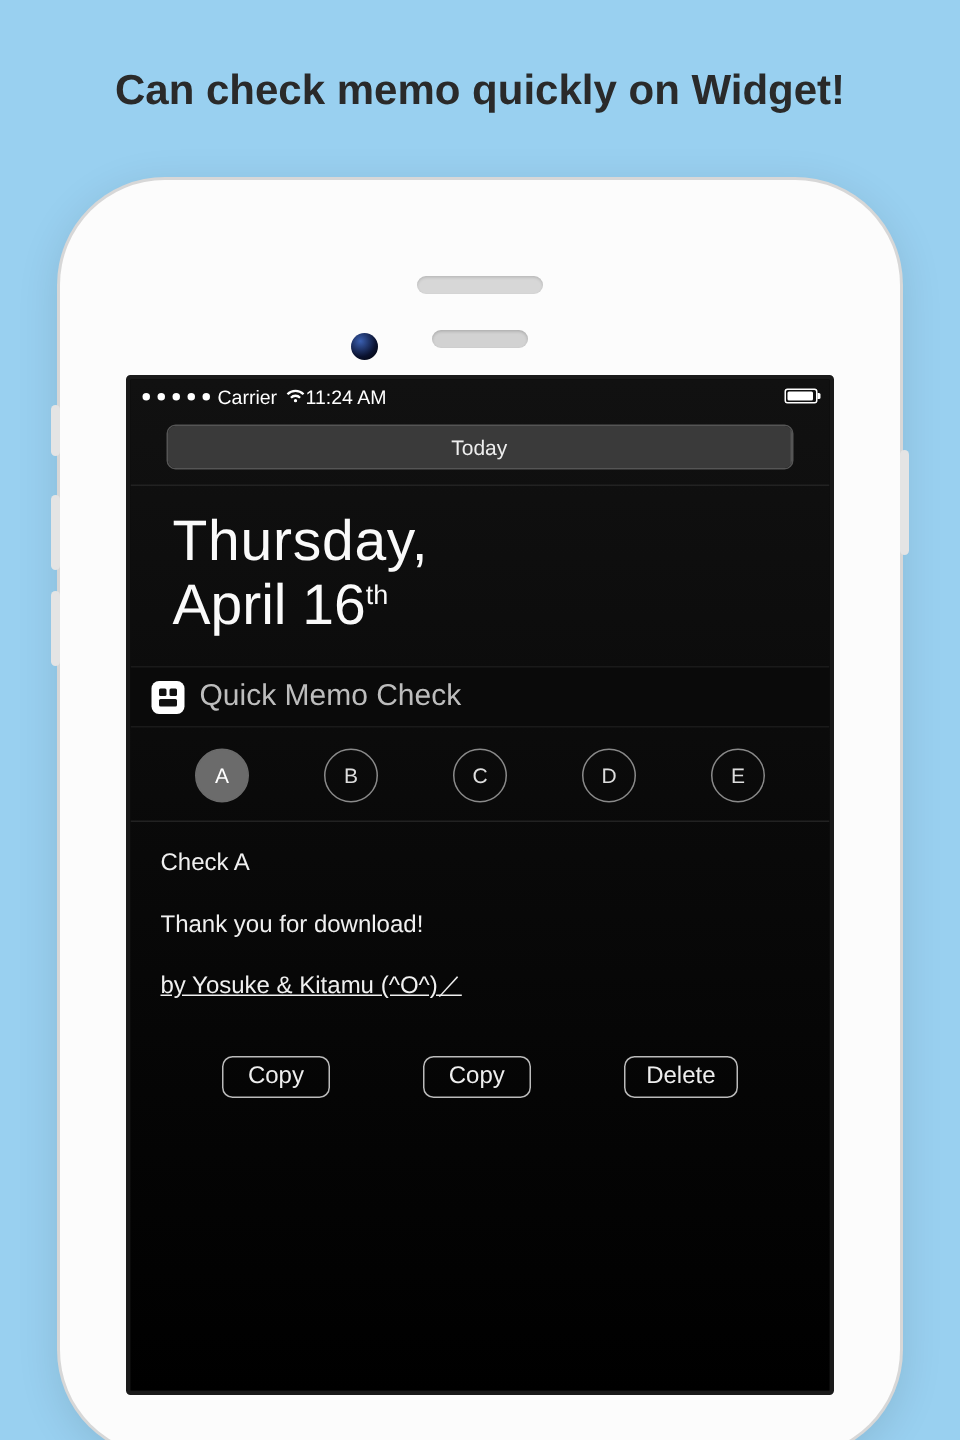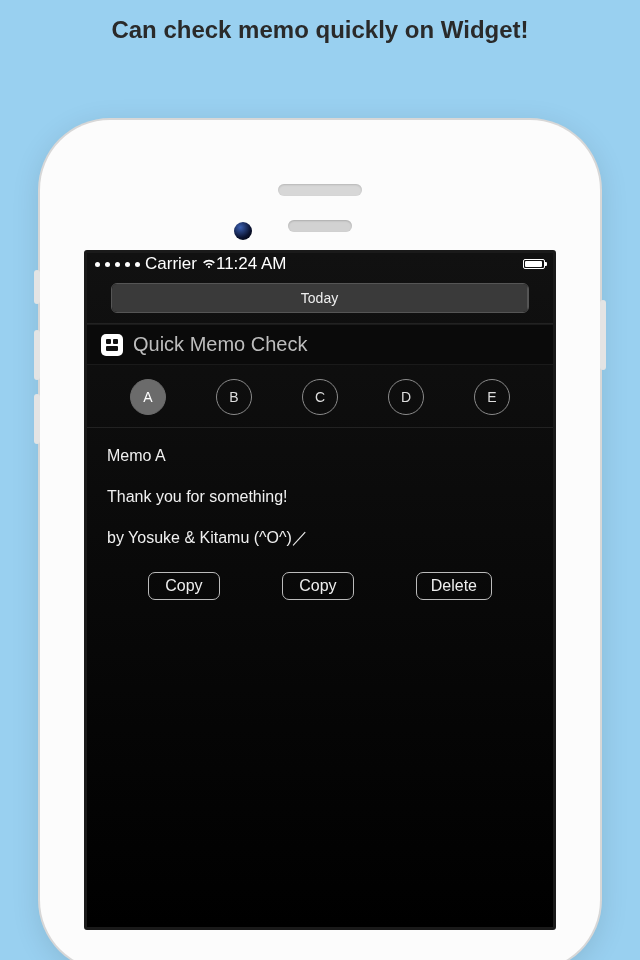--- a/index.html
+++ b/index.html
@@ -7,23 +7,23 @@
       width: 640px;
       height: 960px;
       background: #99d0f0;
       font-family: -apple-system, "Helvetica Neue", Helvetica, Arial, sans-serif;
       overflow: hidden;
       position: relative;
     }
     .promo-heading {
       text-align: center;
       color: #2a2a2a;
-      font-size: 24px;
+      font-size: 28px;
       font-weight: 600;
-      padding-top: 16px;
+      padding-top: 44px;
     }
     
     .phone {
       position: absolute;
       left: 50%;
       transform: translateX(-50%);
       top: 120px;
       width: 560px;
       background: #fcfcfc;
       border-radius: 70px;
@@ -62,21 +62,21 @@
       position: relative;
     }
     .screen-inner {
       position:absolute; inset:0;
       background: linear-gradient(#111 0%, #000 100%);
       padding: 0;
     }
     
     .statusbar {
       height: 22px; display:flex; align-items:center;
-      font-size: 17px; color:#fff;
+      font-size: 13px; color:#fff;
       padding: 0 8px;
     }
     .statusbar .sb-left { display:flex; align-items:center; gap:5px; }
     .statusbar .sb-center { flex:1; }
     .statusbar .sb-right { display:flex; align-items:center; gap:4px; }
     .sig-dot { width:5px; height:5px; border-radius:50%; background:#fff; display:inline-block; }
     .wifi-icon svg { display:block; }
     .battery {
       width:22px; height:10px; border:1px solid #fff; border-radius:2px;
       position:relative;
@@ -126,21 +126,21 @@
       display:flex; align-items:center; justify-content:center;
       color:#ddd; font-size:14px; font-weight:400;
     }
     .letter.active { background:#6b6b6b; border-color:#6b6b6b; color:#fff; }
     
     .memo {
       padding: 16px 20px 8px; color:#f0f0f0; font-size:16px; line-height:1.45;
       font-weight:300;
     }
     .memo p { margin-bottom: 18px; }
-    .memo p:last-child { margin-bottom: 8px; }
+    .memo p:last-child { margin-bottom: 20px; text-decoration: underline; }
     
     .actions {
       display:flex; justify-content:space-around; align-items:center;
       padding: 6px 30px 0;
     }
     .pillbtn {
       border:1.5px solid #bbb; border-radius:7px;
       color:#eee; font-size:16px; font-weight:300;
       padding: 4px 14px;
       min-width:72px; text-align:center;
@@ -184,20 +184,26 @@
             </div>
         </div>
       </div>
 
       <div class="segwrap">
         <div class="segmented">
           <div class="active">Today</div>
         </div>
       </div>
 
+      <div class="date-block">
+        <div class="d-day">Thursday,</div>
+        <div class="d-date">
+          <span>April 16</span><sup>th</sup>
+        </div>
+      </div>
 
       <div class="widget-head">
         <div class="widget-icon">
           <svg width="14" height="14" viewBox="0 0 14 14">
               <rect x="1" y="1" width="5" height="5" rx="1" fill="#111"></rect>
               <rect x="8" y="1" width="5" height="5" rx="1" fill="#111"></rect>
               <rect x="1" y="8" width="12" height="5" rx="1" fill="#111"></rect>
             </svg>
         </div>
         <div class="widget-title">Quick Memo Check</div>
@@ -205,22 +211,22 @@
 
       <div class="letters">
         <div class="letter active">A</div>
         <div class="letter">B</div>
         <div class="letter">C</div>
         <div class="letter">D</div>
         <div class="letter">E</div>
       </div>
 
       <div class="memo">
-        <p>Memo A</p>
-        <p>Thank you for something!</p>
+        <p>Check A</p>
+        <p>Thank you for download!</p>
         <p>by Yosuke &amp; Kitamu (^O^)／</p>
       </div>
 
       <div class="actions">
         <div class="pillbtn">Copy</div>
         <div class="pillbtn">Copy</div>
         <div class="pillbtn">Delete</div>
       </div>
 
     </div>

